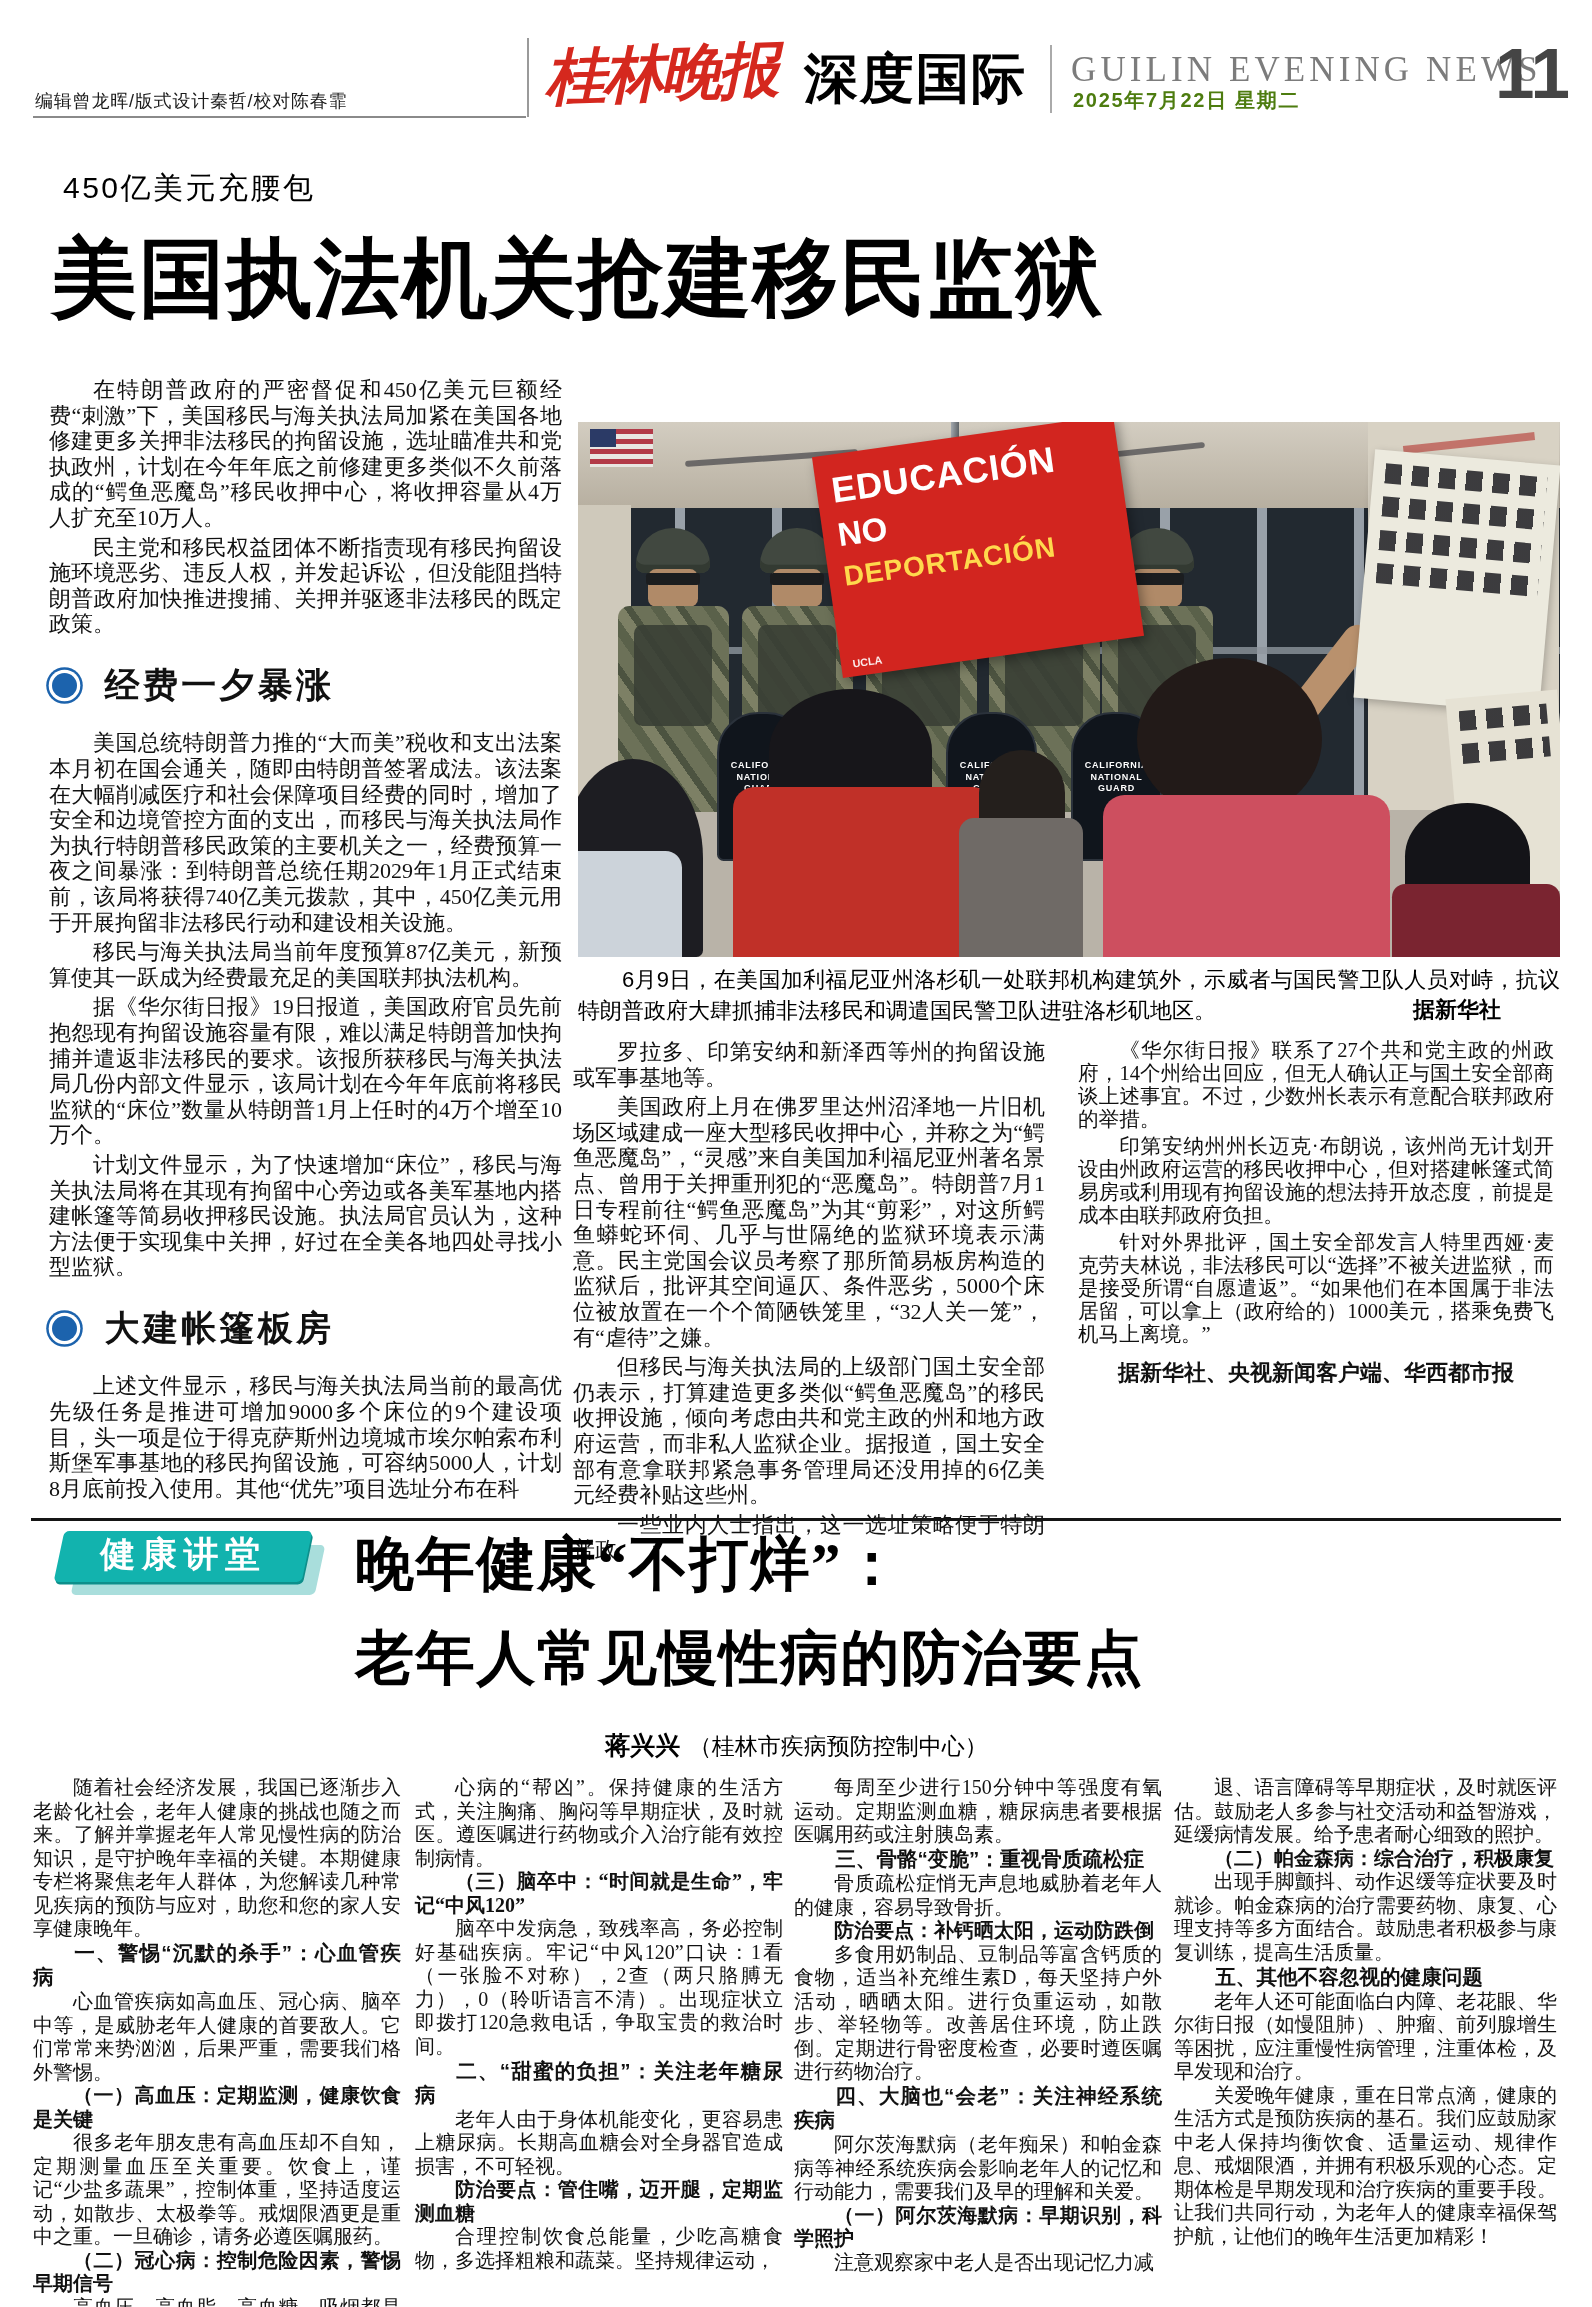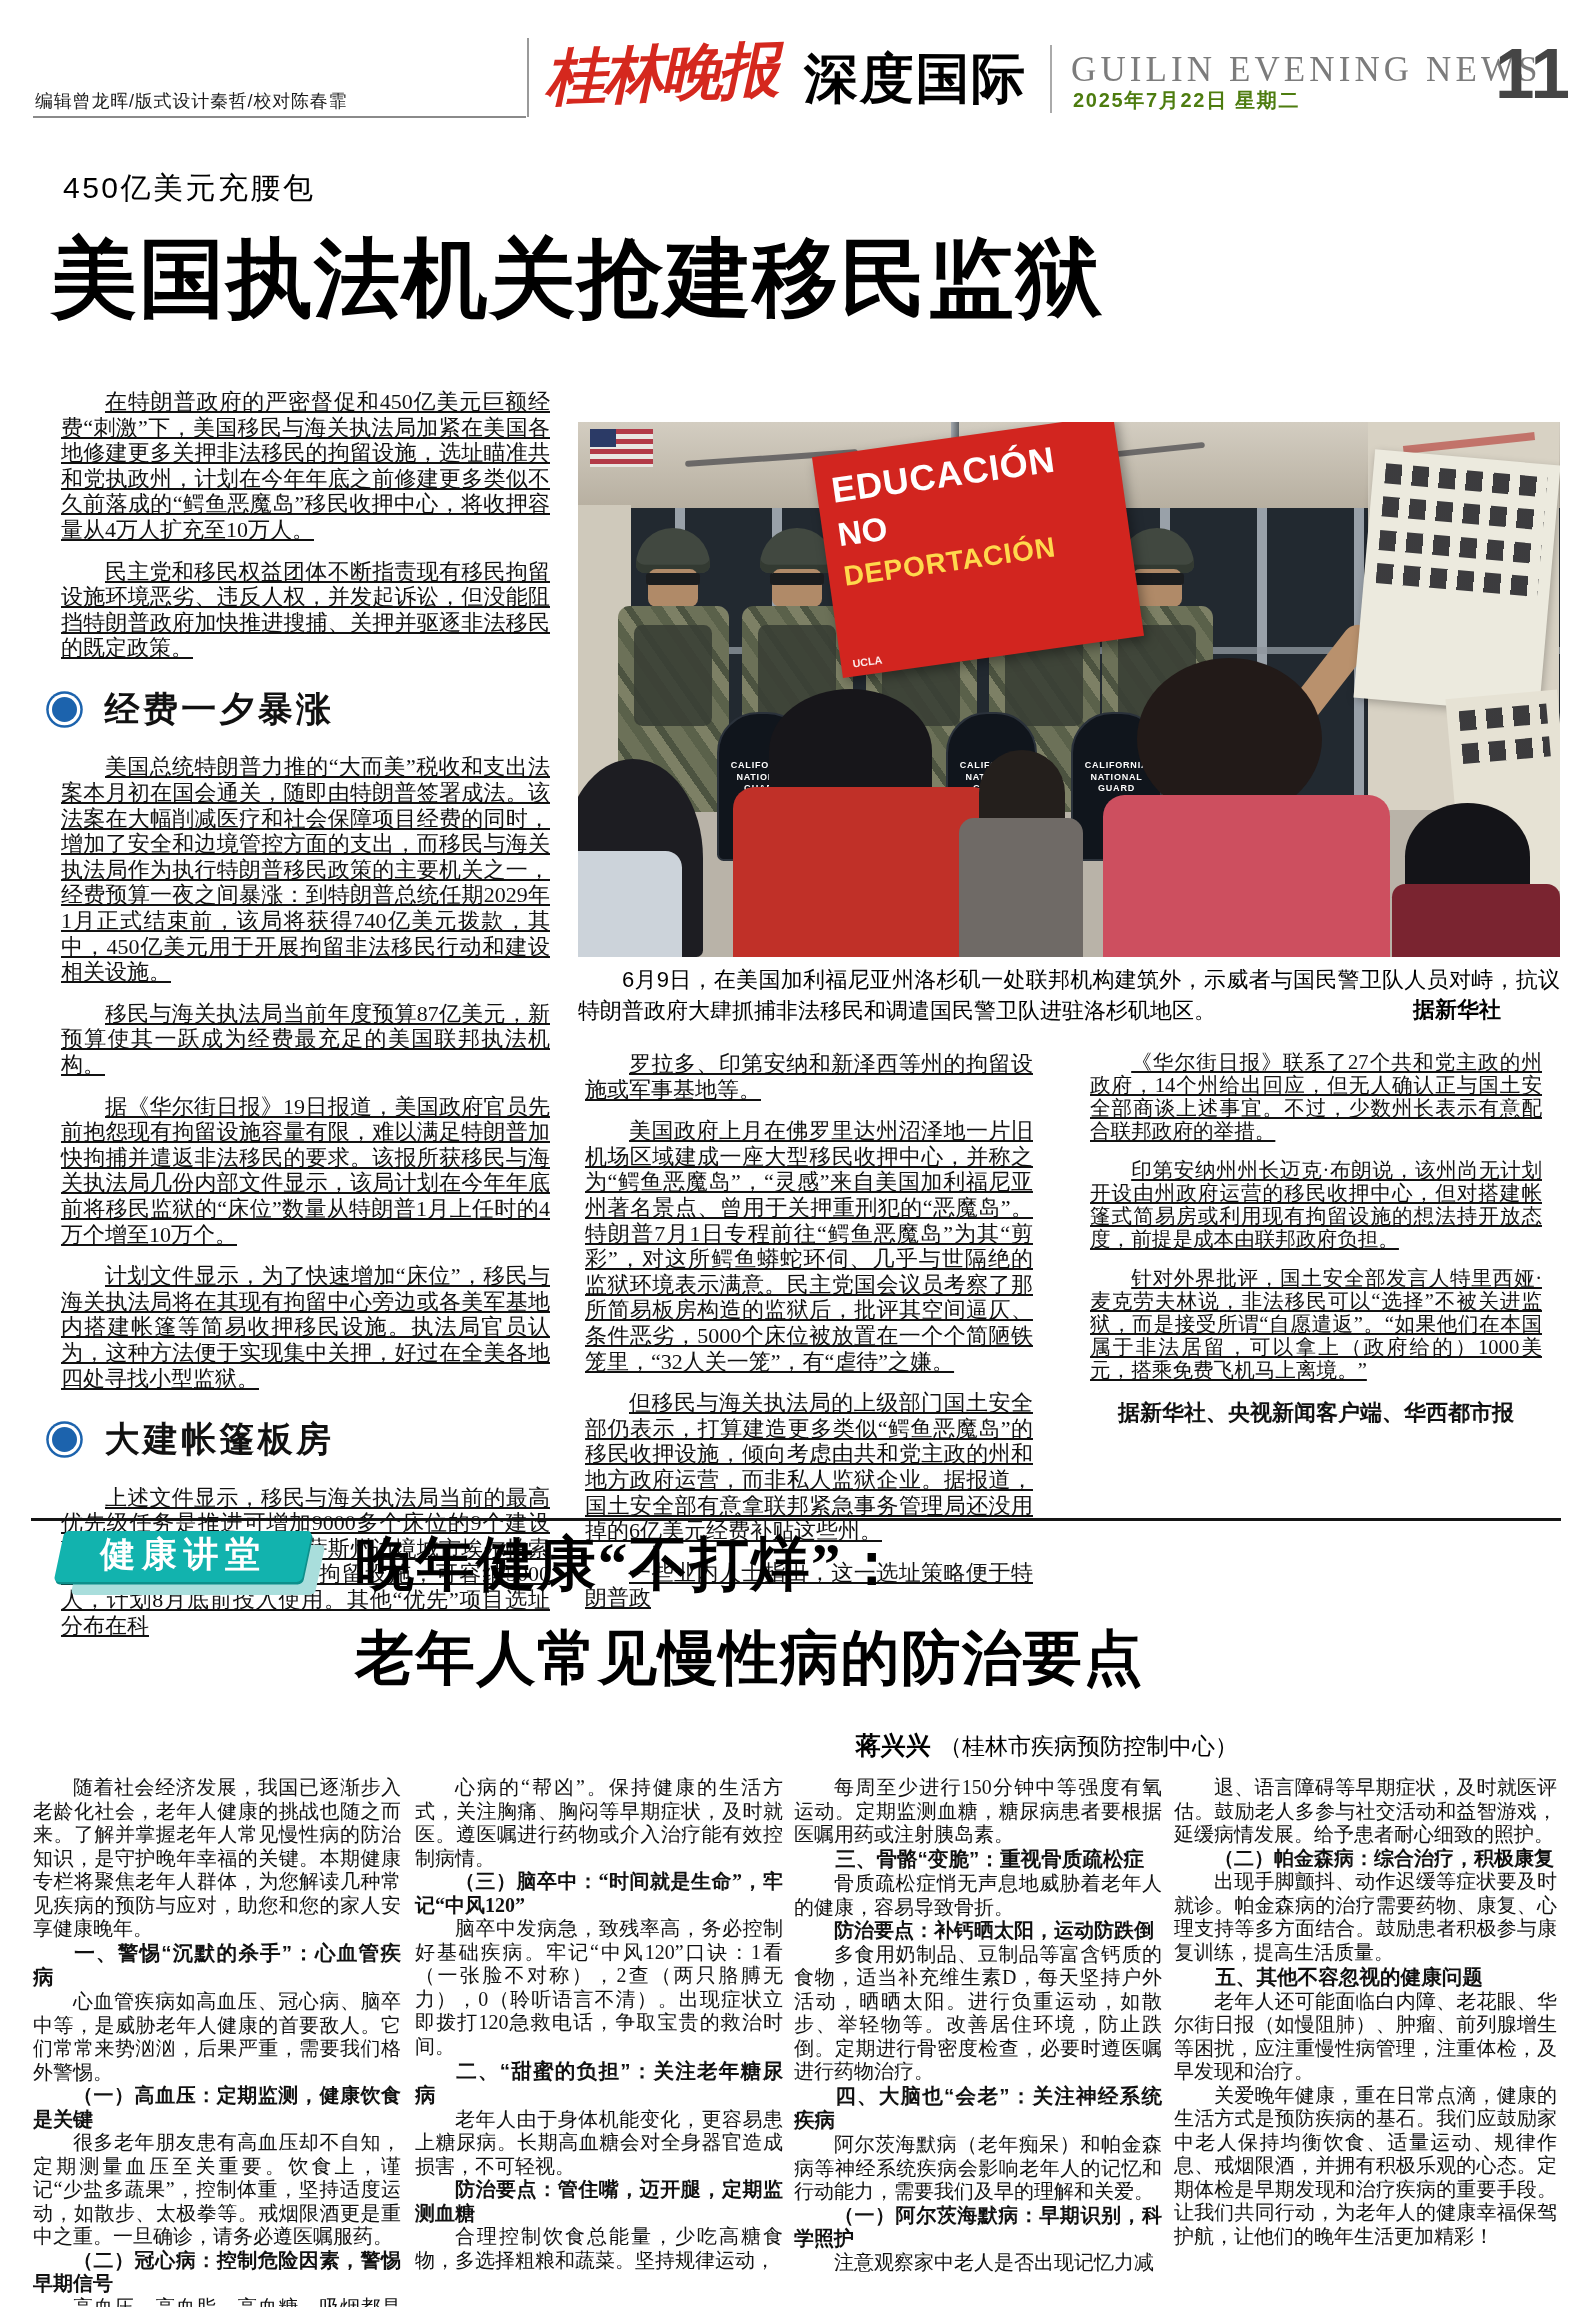--- a/index.html
+++ b/index.html
@@ -19,21 +19,21 @@
   .hdr-date{left:1073px;top:87px;font:bold 20px "Liberation Sans",sans-serif;color:#4d7c0f;letter-spacing:1.7px;}
   .hdr-page{left:1495px;top:33px;font:bold 71px "Liberation Sans",sans-serif;color:#454545;}
 
   
   .kicker{left:63px;top:168px;font:500 30px "Liberation Sans",sans-serif;color:#000;letter-spacing:2.5px;}
   .headline{left:51px;top:221px;width:1254px;font:bold 86px "Liberation Sans",sans-serif;color:#000;
             letter-spacing:1.7px;white-space:nowrap;}
   .colL{left:45px;top:373px;width:521px;}
   .colM{left:569px;top:1035px;width:480px;}
   .colR{left:1074px;top:1035px;width:484px;}
-  .lead-p{font-size:22px;line-height:25.6px;text-align:justify;text-indent:2em;margin:16px;text-decoration:underline;}
+  .lead-p{font-size:22px;line-height:25.6px;text-align:justify;text-indent:2em;margin:4px;}
   .colR .lead-p{font-size:20.6px;line-height:23px;}
   .secHead{display:flex;align-items:center;gap:28px;margin:25px 0 21.5px 0;}
   .bullet{width:25px;height:25px;border-radius:50%;background:#1c63ad;
           box-shadow:0 0 0 3.3px #ffffff,0 0 0 5.8px #1c63ad;margin-left:6.6px;flex:0 0 auto;}
   .secHead .t{font:bold 35px "Liberation Sans",sans-serif;letter-spacing:3.3px;}
   .source{margin-top:11.6px;text-align:center;font:bold 22px "Liberation Sans",sans-serif;}
 
   
   .photo{left:578px;top:422px;width:982px;height:535px;background:#b9b3a8;overflow:hidden;}
   .ph-wall{position:absolute;left:0;top:0;width:100%;height:89px;background:linear-gradient(#d3cdc1,#b6ae9f);}
@@ -88,21 +88,21 @@
 
   .divider{left:31px;top:1518px;width:1530px;height:2.5px;background:#151515;}
 
   
   .badge-shadow{left:76px;top:1545px;width:244px;height:50px;background:#a9dedc;transform:skewX(-12deg);border-radius:5px;}
   .badge{left:59px;top:1531px;width:248px;height:51px;background:#12b3ae;transform:skewX(-12deg);border-radius:5px;box-shadow:1.7px 2.5px 0 #0d8f8b;}
   .badge span{display:block;transform:skewX(12deg);text-align:center;line-height:51px;
               font:bold 35px "Liberation Sans",sans-serif;color:#ffffff;letter-spacing:6.6px;}
   .h-hl{left:355px;width:883px;text-align:left;font:bold 59px "Liberation Serif",serif;color:#000;letter-spacing:1.7px;}
   .h-hl1{top:1525px;} .h-hl2{top:1619px;}
-  .h-byline{left:355px;top:1729px;width:883px;text-align:right;font:23px "Liberation Serif",serif;color:#000;}
+  .h-byline{left:355px;top:1729px;width:883px;text-align:center;font:23px "Liberation Serif",serif;color:#000;}
   .by-author{font-weight:bold;font-size:25px;margin-right:8.3px;}
   .hcol{top:1776px;position:absolute;}
   .hc1{left:33px;width:368px;} .hc2{left:415px;width:368px;} .hc3{left:794px;width:368px;} .hc4{left:1174px;width:383px;}
   .hp{font-size:20px;line-height:23.5px;text-align:justify;text-indent:2em;margin:0;font-family:"Liberation Serif",serif;}
   .hh{font:bold 20.6px "Liberation Sans",sans-serif;line-height:24px;text-indent:2em;text-align:justify;margin:0.8px 0;}
   .hs{font:600 20px "Liberation Serif",serif;line-height:23.5px;text-indent:2em;text-align:justify;margin:0;}
 </style>
 </head>
 <body>
 

